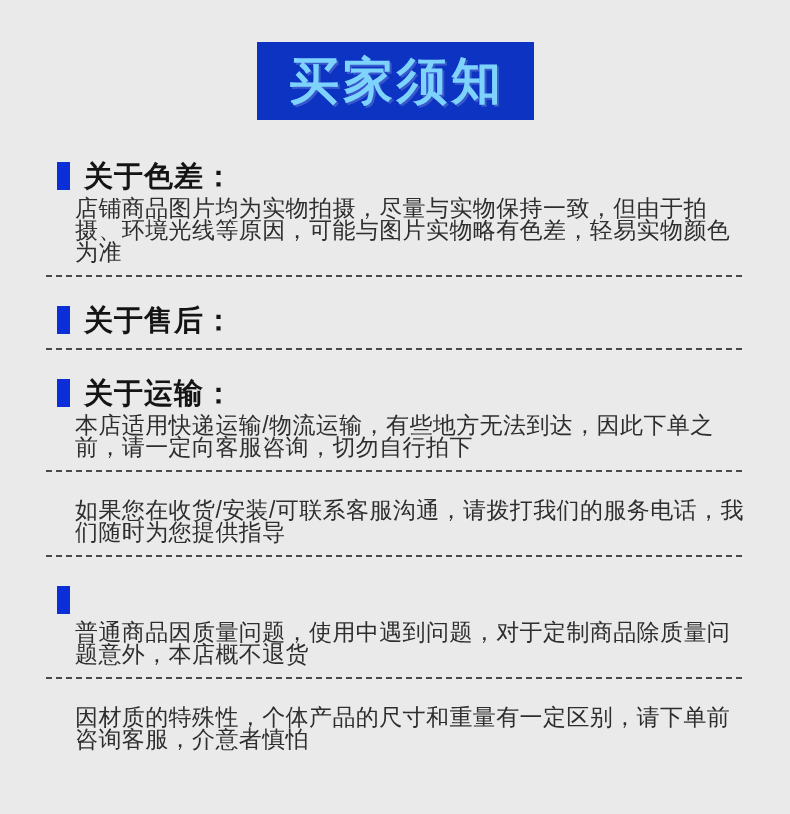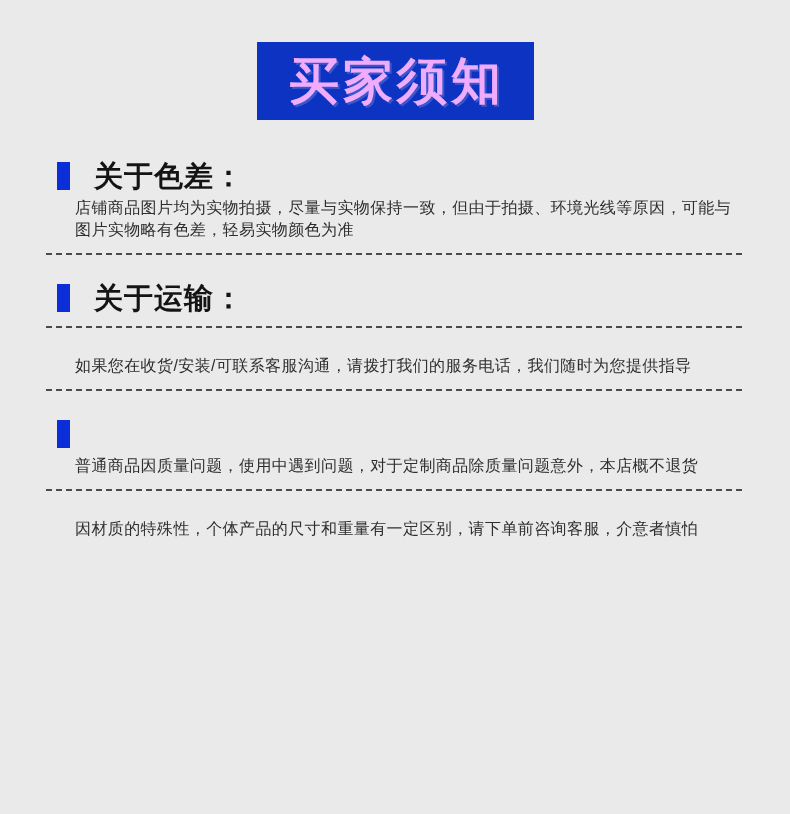--- a/index.html
+++ b/index.html
@@ -20,21 +20,21 @@
   .banner{
     margin:42px auto 0 auto;
     width:277px;
     height:78px;
     background:var(--banner-blue);
     display:flex;
     align-items:center;
     justify-content:center;
   }
   .banner-title{
-    color:#f0abfc;
+    color:#7dd3fc;
     font-size:50px;
     font-weight:bold;
     letter-spacing:4px;
     text-indent:4px;
     white-space:nowrap;
     text-shadow:2px 2px 0 rgba(190,200,230,0.25);
   }
   .content{
     margin-top:40px;
   }
@@ -45,32 +45,32 @@
     margin-left:57px;
     height:32px;
   }
   .marker{
     width:13px;
     height:28px;
     background:var(--marker-blue);
     flex:0 0 auto;
   }
   .heading{
-    margin-left:24px;
+    margin-left:14px;
     font-size:29px;
     font-weight:bold;
     color:var(--heading-color);
     letter-spacing:1px;
     line-height:32px;
     white-space:nowrap;
   }
   .body-text{
     margin:5px 0 0 75px;
     width:670px;
-    font-size:16px;
+    font-size:23px;
     line-height:22px;
     color:var(--body-color);
     letter-spacing:0.4px;
   }
   .divider{
     margin:12px 0 27px 46px;
     width:696px;
     height:0;
     border-top:2px dashed var(--dash-color);
   }
@@ -89,25 +89,33 @@
       <span class="marker"></span>
       <h2 class="heading">关于色差：</h2>
     </div>
     <p class="body-text">店铺商品图片均为实物拍摄，尽量与实物保持一致，但由于拍摄、环境光线等原因，可能与图片实物略有色差，轻易实物颜色为准</p>
     <div class="divider"></div>
   </section>
 
   <section class="notice-section">
     <div class="section-header">
       <span class="marker"></span>
-      <h2 class="heading">关于运输：</h2>
+      <h2 class="heading">关于售后：</h2>
     </div>
     <div class="divider"></div>
   </section>
 
+  <section class="notice-section">
+    <div class="section-header">
+      <span class="marker"></span>
+      <h2 class="heading">关于运输：</h2>
+    </div>
+    <p class="body-text">本店适用快递运输/物流运输，有些地方无法到达，因此下单之前，请一定向客服咨询，切勿自行拍下</p>
+    <div class="divider"></div>
+  </section>
 
   <section class="notice-section">
     <p class="body-text">如果您在收货/安装/可联系客服沟通，请拨打我们的服务电话，我们随时为您提供指导</p>
     <div class="divider"></div>
   </section>
 
   <section class="notice-section">
     <div class="section-header">
       <span class="marker"></span>
     </div>

